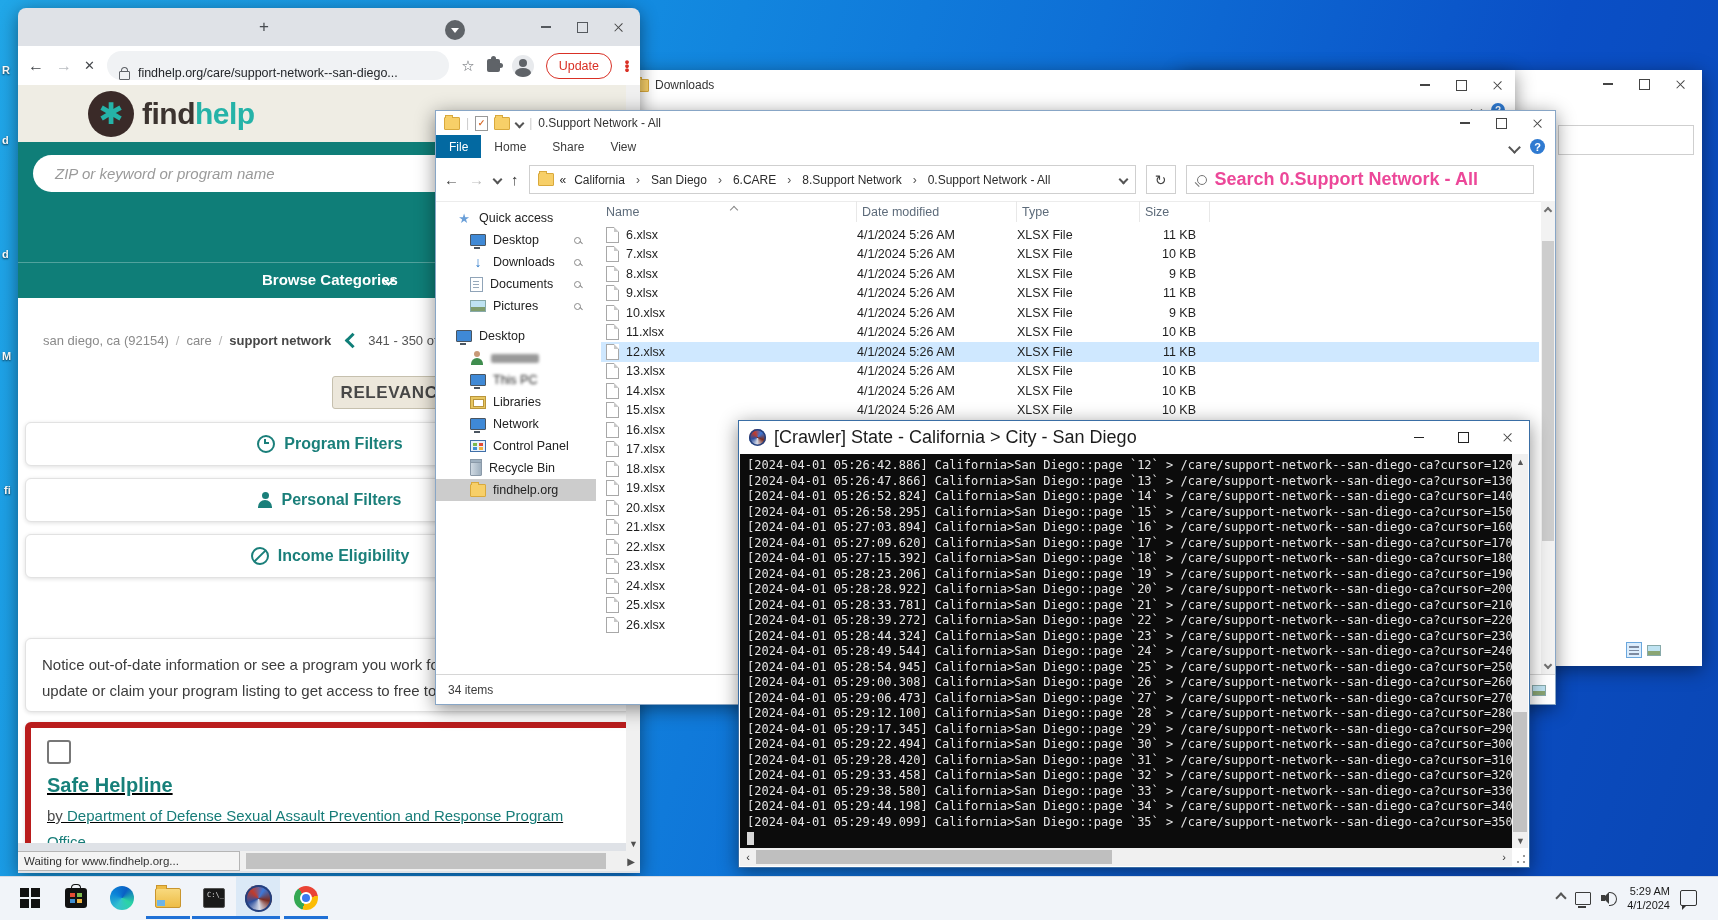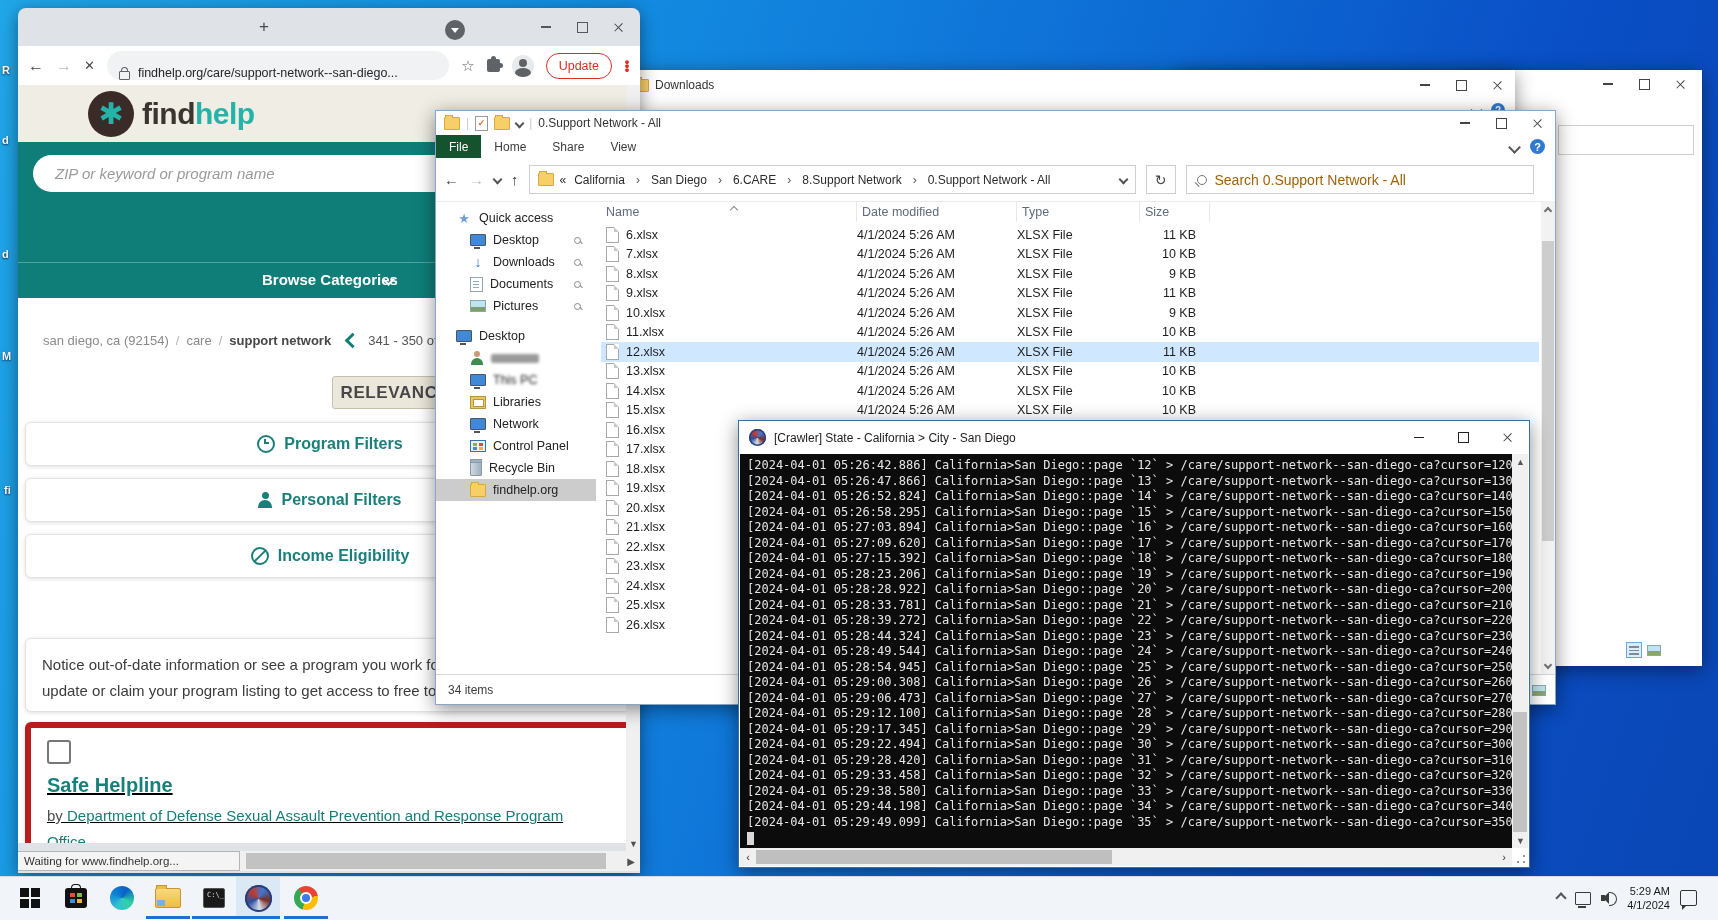--- a/index.html
+++ b/index.html
@@ -97,35 +97,35 @@
   
   #explorer{left:435px;top:110px;width:1121px;height:595px;border:1px solid #88a6c6;box-sizing:border-box;}
   #ex-title{height:24px;display:flex;align-items:center;padding-left:8px;gap:6px;font-size:12px;color:#333;}
   #ex-title .sep{color:#ccc;}
   #ex-wc{position:absolute;right:0;top:0;height:24px;display:flex;}
   .ic-folder{width:14px;height:11px;background:#f7cf68;border:1px solid #d9a93c;border-radius:1px;position:relative;}
   .ic-folder::before{content:"";position:absolute;left:0;top:-3px;width:6px;height:2px;background:#f7cf68;border:1px solid #d9a93c;border-bottom:none;}
   .ic-checkdoc{width:11px;height:13px;background:#fff;border:1px solid #999;position:relative;font-size:9px;color:#d86a2a;font-weight:bold;line-height:12px;text-align:center;}
   #ex-ribbon{height:23px;display:flex;align-items:stretch;font-size:12px;color:#3b3b3b;position:relative;}
   #ex-ribbon .tab{padding:0 13px;display:flex;align-items:center;}
-  #ex-ribbon .tab.file{background:#14532d;color:#fff;}
+  #ex-ribbon .tab.file{background:#0369a1;color:#fff;}
   #ex-help{position:absolute;right:10px;top:4px;width:15px;height:15px;border-radius:50%;background:#2f7ad1;color:#fff;font-size:11px;font-weight:bold;display:flex;align-items:center;justify-content:center;}
   #ex-ribchev{position:absolute;right:36px;top:8px;}
   #ex-nav{height:43px;border-bottom:1px solid #ececec;display:flex;align-items:center;padding:0 8px;gap:10px;}
   .navg{font-size:15px;color:#3f3f3f;}
   .navg.dis{color:#bdbdbd;}
   #ex-addr{width:607px;height:29px;border:1px solid #cfcfcf;display:flex;align-items:center;padding:0 8px;gap:6px;font-size:12px;color:#2b2b2b;white-space:nowrap;overflow:hidden;box-sizing:border-box;}
   #ex-addr .seg{margin:0 2px;}
   #ex-addr .gt{color:#555;margin:0 3px;}
   #ex-addr .cv{margin-left:auto;}
   #ex-refresh{width:30px;height:29px;border:1px solid #cfcfcf;display:flex;align-items:center;justify-content:center;font-size:14px;color:#444;box-sizing:border-box;}
   #ex-search{width:348px;height:29px;border:1px solid #cfcfcf;display:flex;align-items:center;padding:0 10px;gap:8px;box-sizing:border-box;}
   .mag{width:8px;height:8px;border:1.4px solid #767676;border-radius:50%;position:relative;}
   .mag::after{content:"";position:absolute;left:-4px;top:8px;width:6px;height:1.4px;background:#767676;transform:rotate(45deg);}
-  #ex-search span{font-size:14px;color:#a16207;}
+  #ex-search span{font-size:18px;color:#ec4899;font-weight:bold;}
   #ex-body{position:absolute;top:90px;left:0;right:0;bottom:29px;display:flex;}
   #ex-side{width:160px;flex:none;padding-top:6px;position:relative;font-size:12.5px;color:#222;}
   .srow{height:22px;display:flex;align-items:center;gap:7px;padding-left:20px;position:relative;}
   .srow.lv1{padding-left:34px;}
   .srow.sel{background:#cccccc;}
   .srow .pin{position:absolute;right:14px;width:9px;height:9px;}
   .srow .pin::before{content:"";position:absolute;left:1px;top:1px;width:5px;height:5px;border-radius:50%;border:1.4px solid #8a8a8a;}
   .srow .pin::after{content:"";position:absolute;left:6px;top:6px;width:4px;height:1.4px;background:#8a8a8a;transform:rotate(45deg);}
   .gap8{height:8px;}
   .blurbar{width:48px;height:9px;background:#9a9a9a;border-radius:2px;filter:blur(1.5px);}
@@ -176,21 +176,21 @@
   #dl-wc{position:absolute;right:0;top:0;height:30px;display:flex;}
   #dl-chev{position:absolute;right:34px;top:36px;}
   #dl-help{position:absolute;right:10px;top:33px;width:14px;height:14px;border-radius:50%;background:#2f7ad1;color:#fff;font-size:10px;font-weight:bold;display:flex;align-items:center;justify-content:center;}
   #backwin{left:1180px;top:70px;width:522px;height:596px;}
   #bw-wc{position:absolute;right:4px;top:0;height:28px;display:flex;}
   #bw-search{position:absolute;right:8px;top:55px;width:134px;height:28px;border:1px solid #cfcfcf;}
   #bw-views{position:absolute;right:40px;bottom:8px;display:flex;gap:4px;}
   
   #console{left:738px;top:420px;width:792px;height:448px;border:1px solid #3a6ea5;box-sizing:border-box;background:#fff;}
   #cs-title{height:33px;display:flex;align-items:center;padding-left:10px;gap:8px;}
-  #cs-title .t{font-size:12px;color:#1c1c1c;}
+  #cs-title .t{font-size:18px;color:#1c1c1c;}
   .crawler-ic{width:17px;height:17px;border-radius:50%;background:conic-gradient(from 40deg,#3c78d8,#7a2c20,#d8dce8,#2c4f9e,#c23b2a,#3c78d8);box-shadow:inset 0 0 0 1.5px #24407e;flex:none;}
   #cs-wc{position:absolute;right:0;top:0;height:33px;display:flex;}
   #cs-wc .wc{width:44px;}
   #cs-body{position:absolute;left:1px;top:33px;right:17px;bottom:19px;background:#0c0c0c;overflow:hidden;padding:4px 0 0 7px;}
   #cs-body .ln{font-family:"DejaVu Sans Mono",monospace;font-size:12px;line-height:15.5px;color:#e6e6e6;white-space:pre;}
   #cs-caret{width:7px;height:13px;background:#d8d8d8;margin-top:2px;}
   #cs-vscroll{position:absolute;right:1px;top:33px;width:16px;bottom:19px;background:#f0f0f0;}
   #cs-vscroll .thumb{position:absolute;left:1px;right:1px;bottom:16px;height:120px;background:#c2c2c2;}
   #cs-vscroll .a{position:absolute;left:4px;color:#555;font-size:9px;}
   #cs-hscroll{position:absolute;left:1px;bottom:1px;right:17px;height:18px;background:#f0f0f0;display:flex;align-items:center;}

